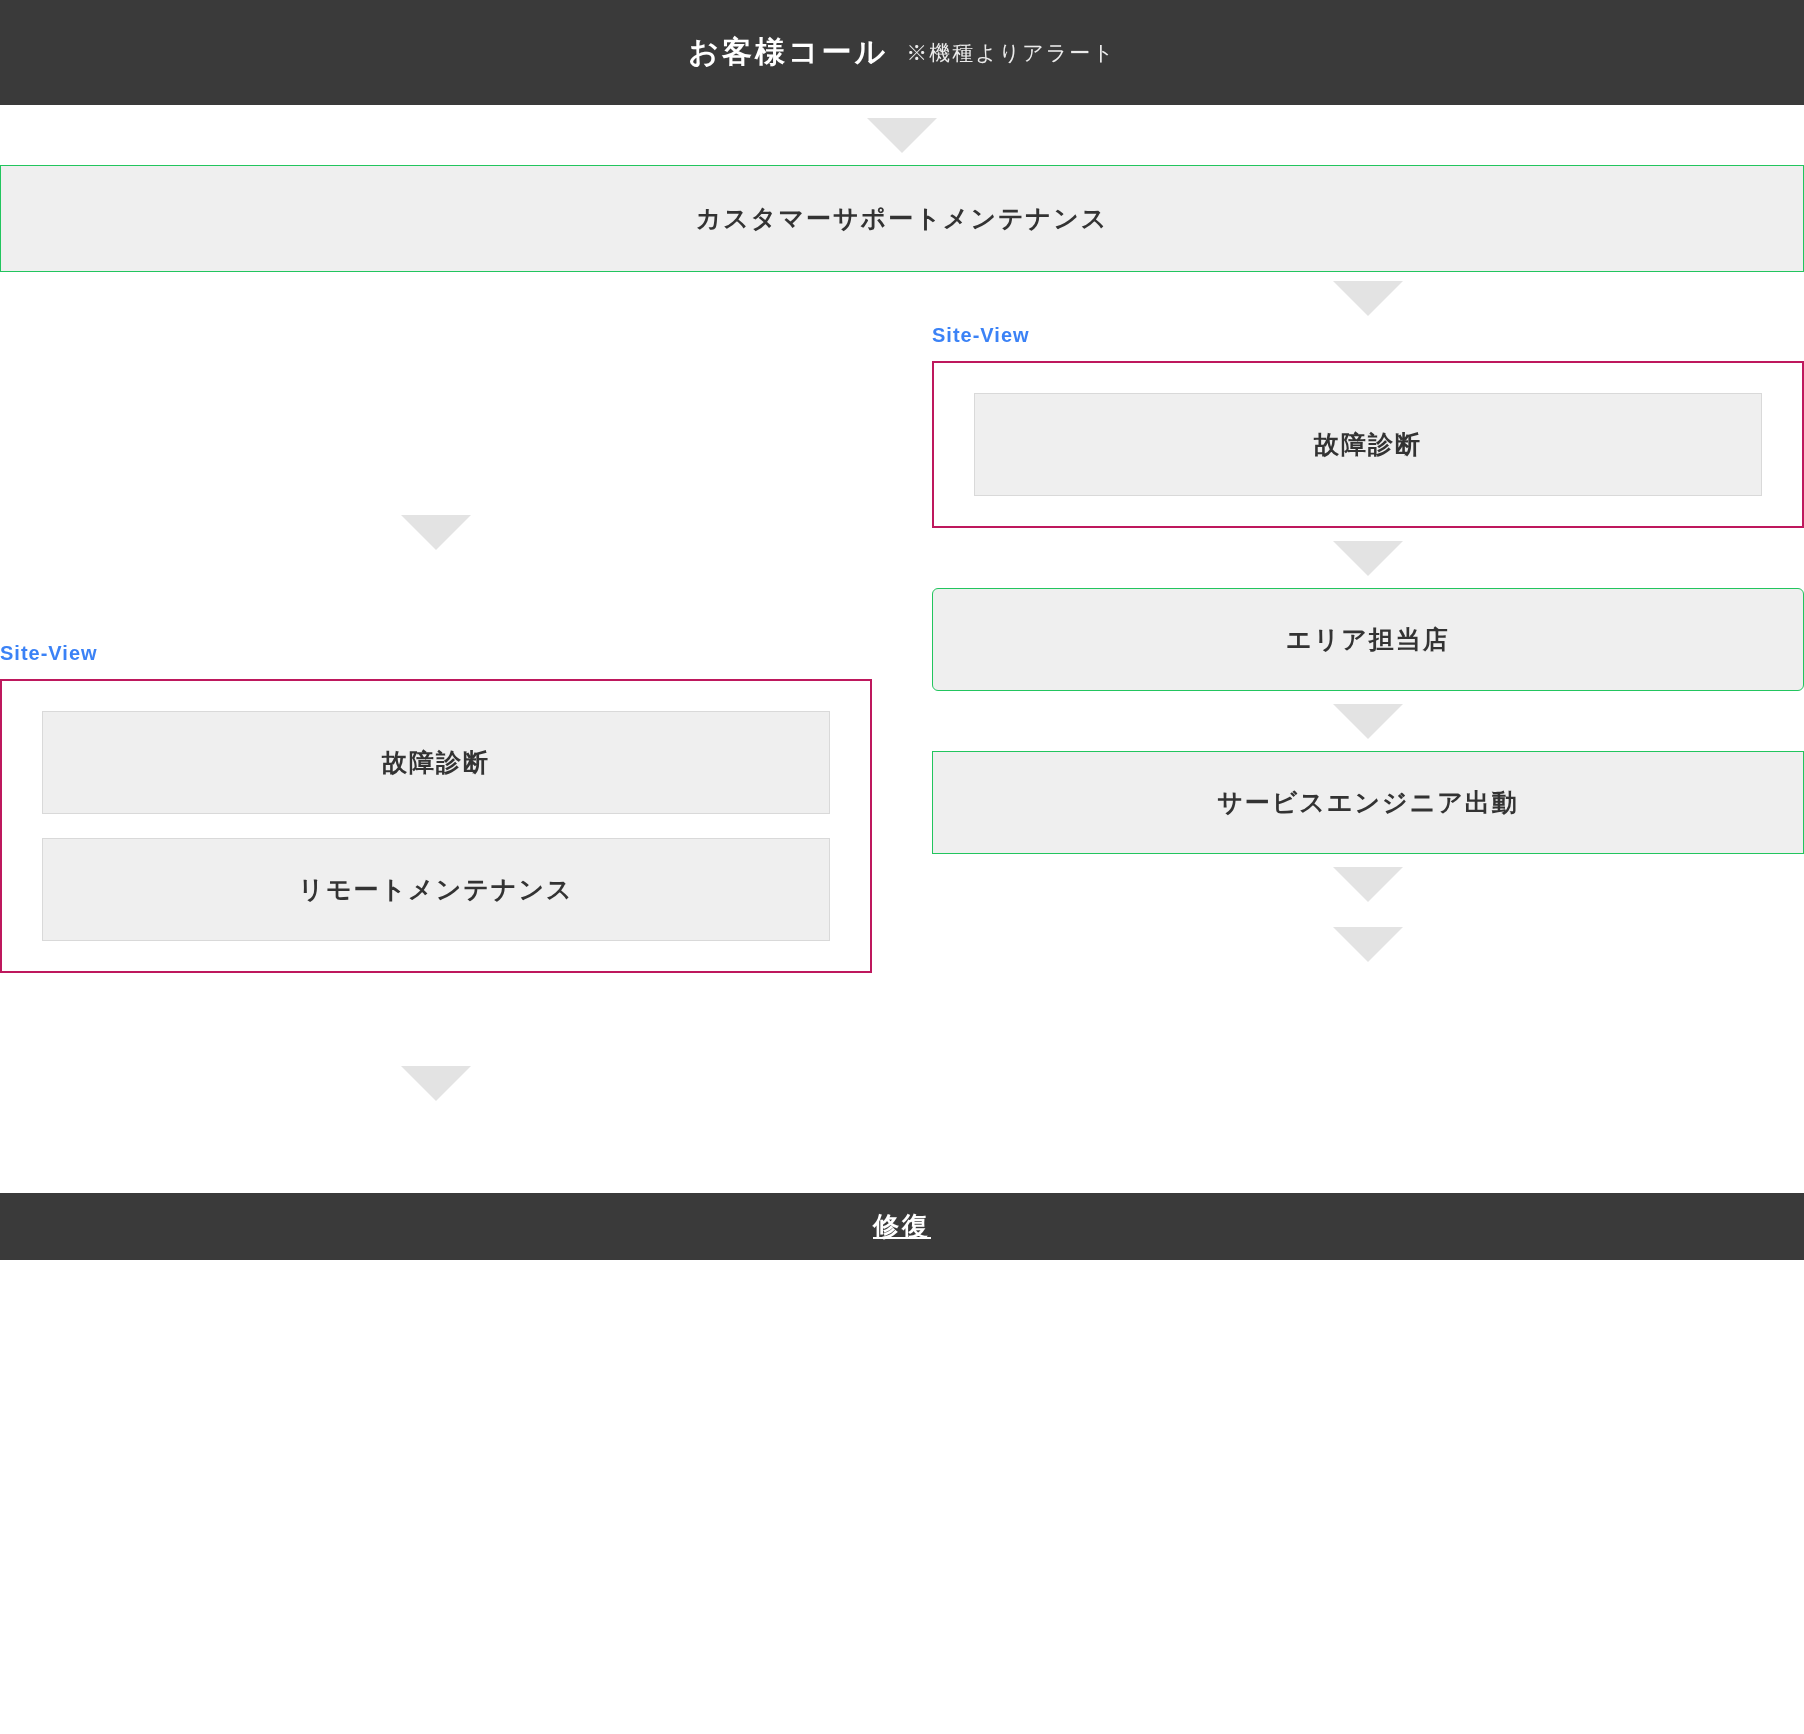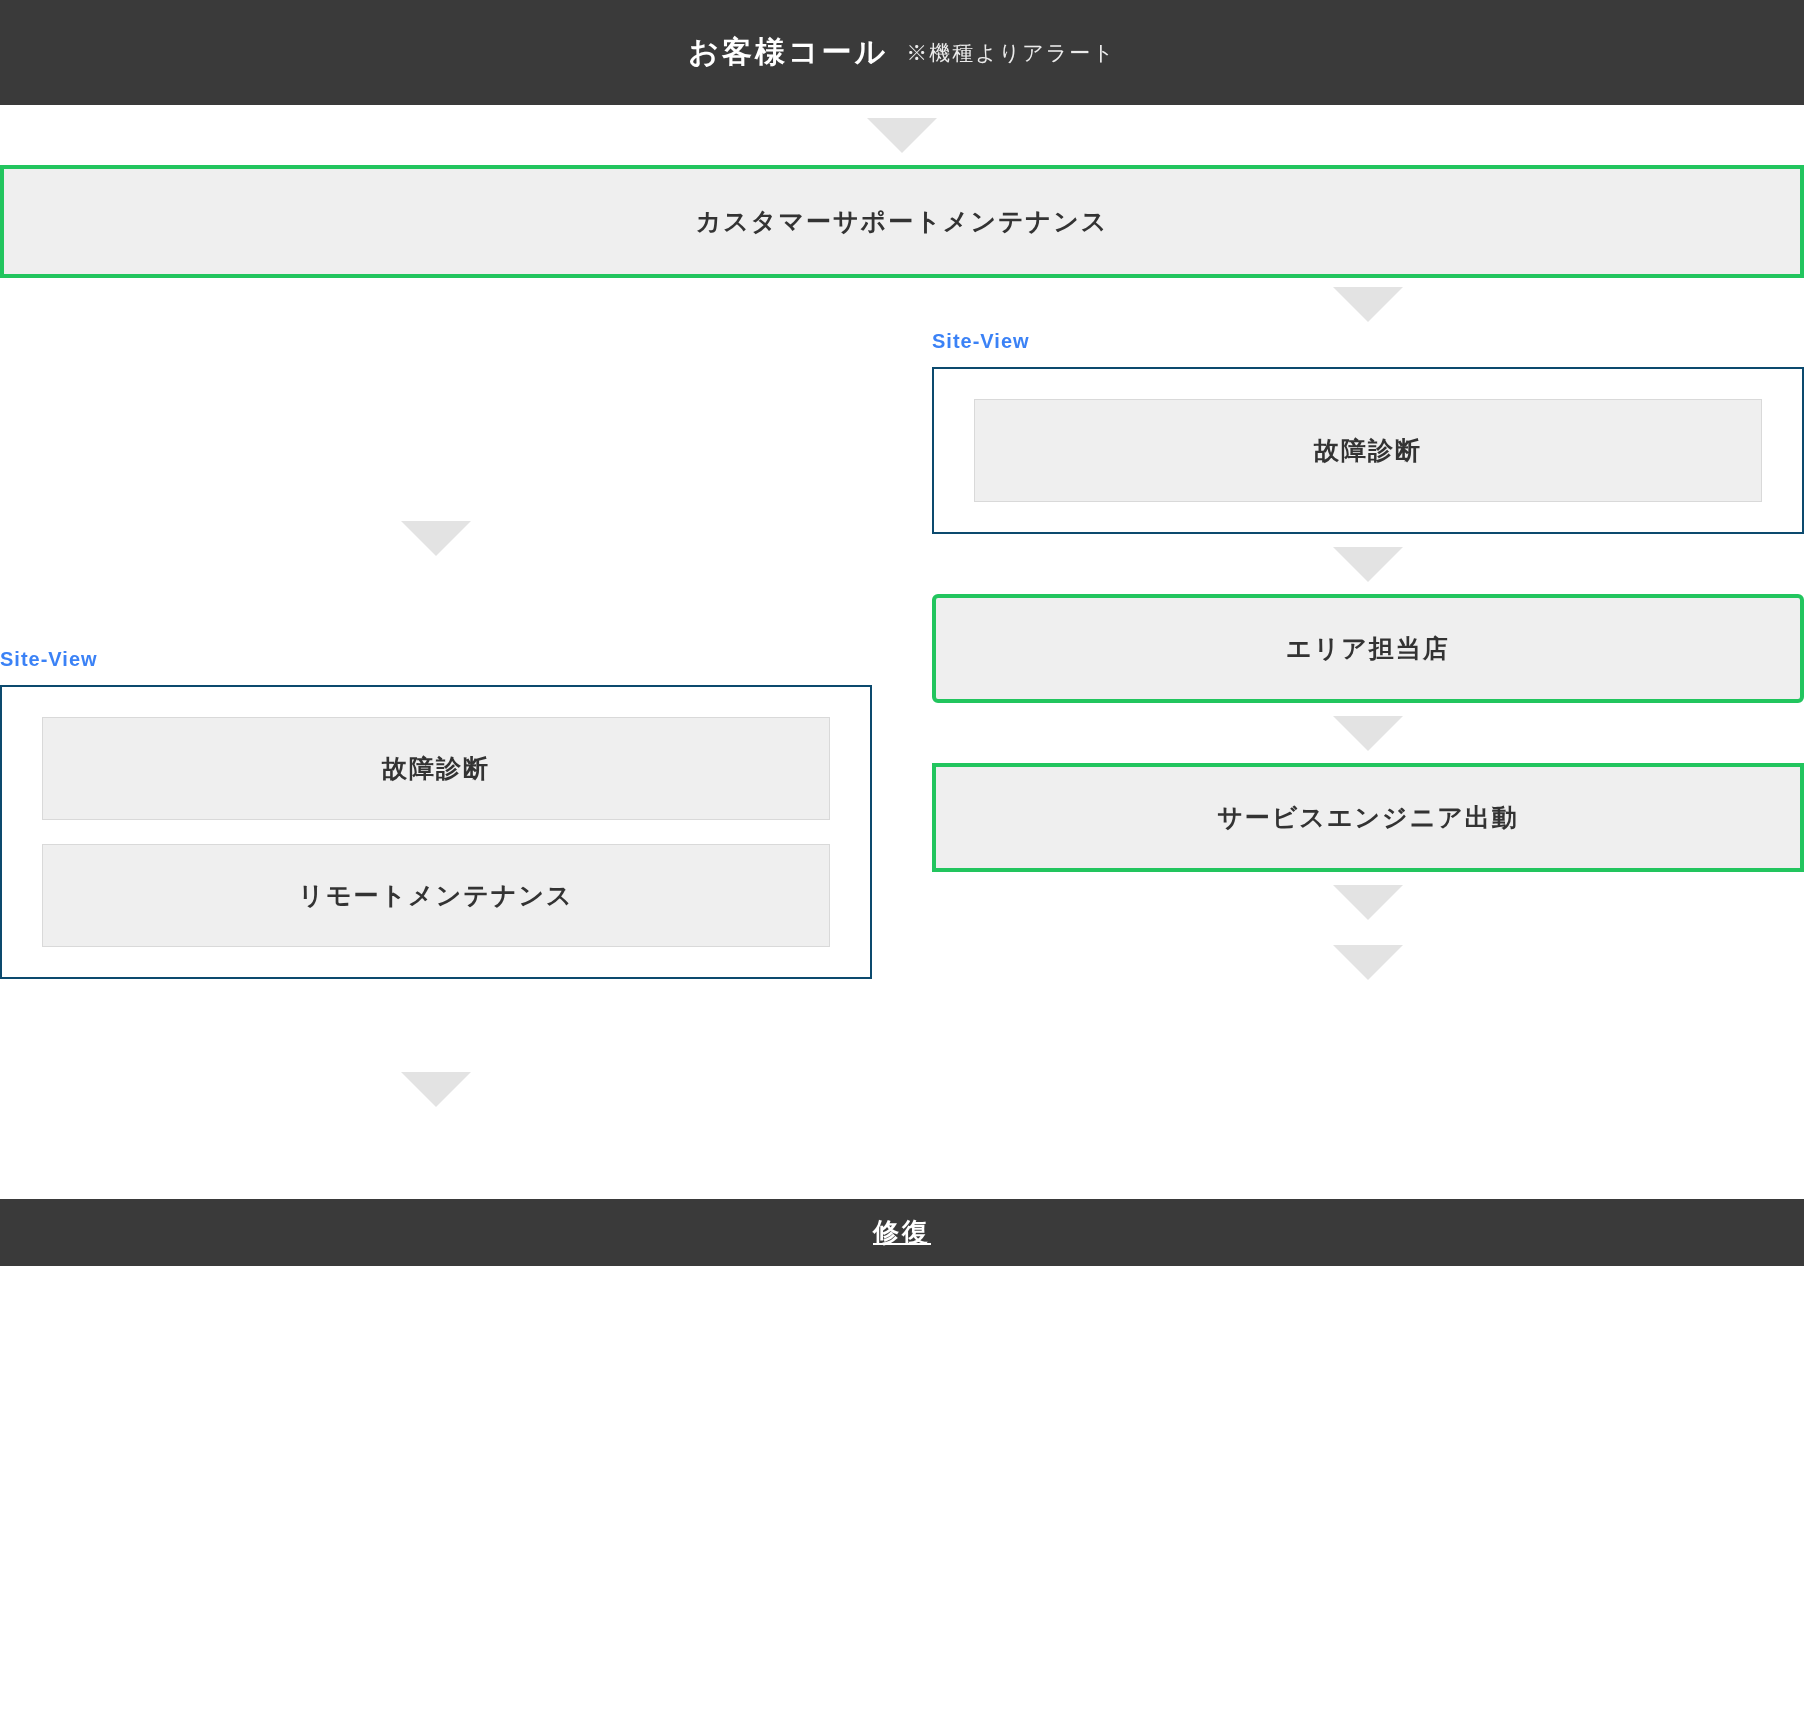--- a/index.html
+++ b/index.html
@@ -46,21 +46,21 @@
       align-items: center;
       height: 60px;
     }
     .arrow svg {
       width: 70px;
       height: 35px;
       display: block;
     }
     .grey-box {
       background: #efefef;
-      border: 4px solid #22c55e;
+      border: 1px solid #22c55e;
       text-align: center;
       padding: 36px 20px;
       width: 100%;
     }
     .grey-box .box-text {
       font-size: 25px;
       font-weight: 700;
       color: #333333;
       letter-spacing: 2px;
     }
@@ -76,21 +76,21 @@
       flex-direction: column;
     }
     .sv-label {
       font-size: 20px;
       font-weight: 700;
       color: #3b82f6;
       letter-spacing: 1px;
       margin-bottom: 14px;
     }
     .sv-frame {
-      border: 2px solid #0c4a6e;
+      border: 2px solid #be185d;
       padding: 30px 40px;
       background: #ffffff;
     }
     .sv-frame .inner {
       display: flex;
       flex-direction: column;
       gap: 24px;
     }
     .inner-box {
       background: #efefef;

